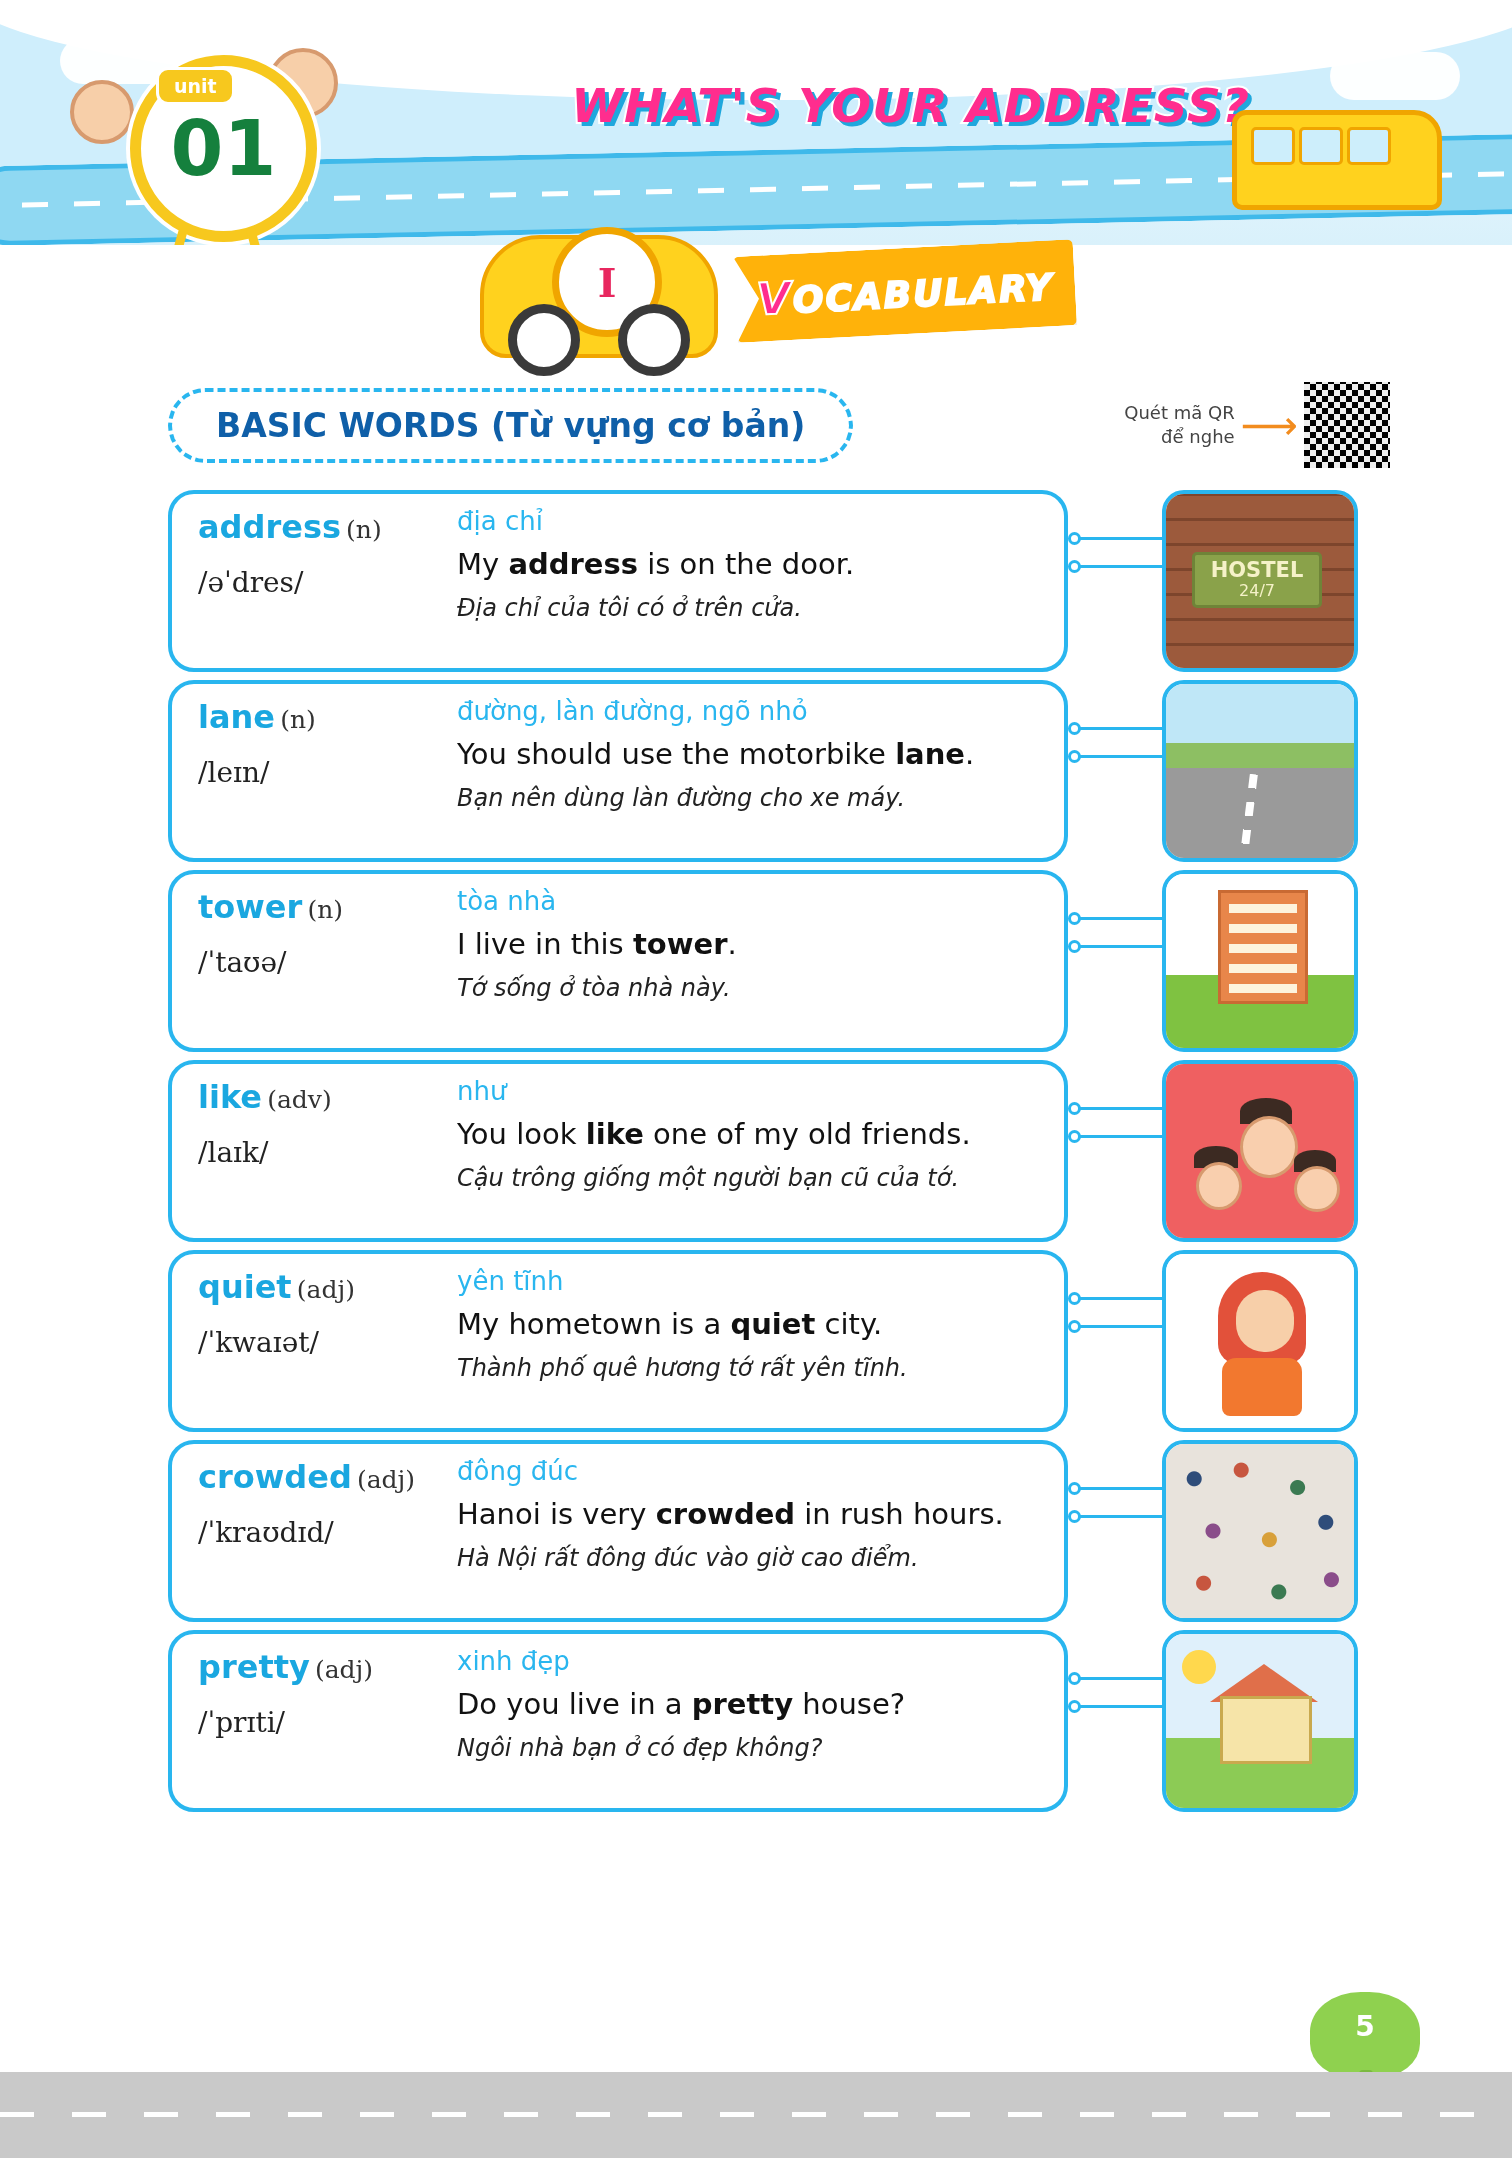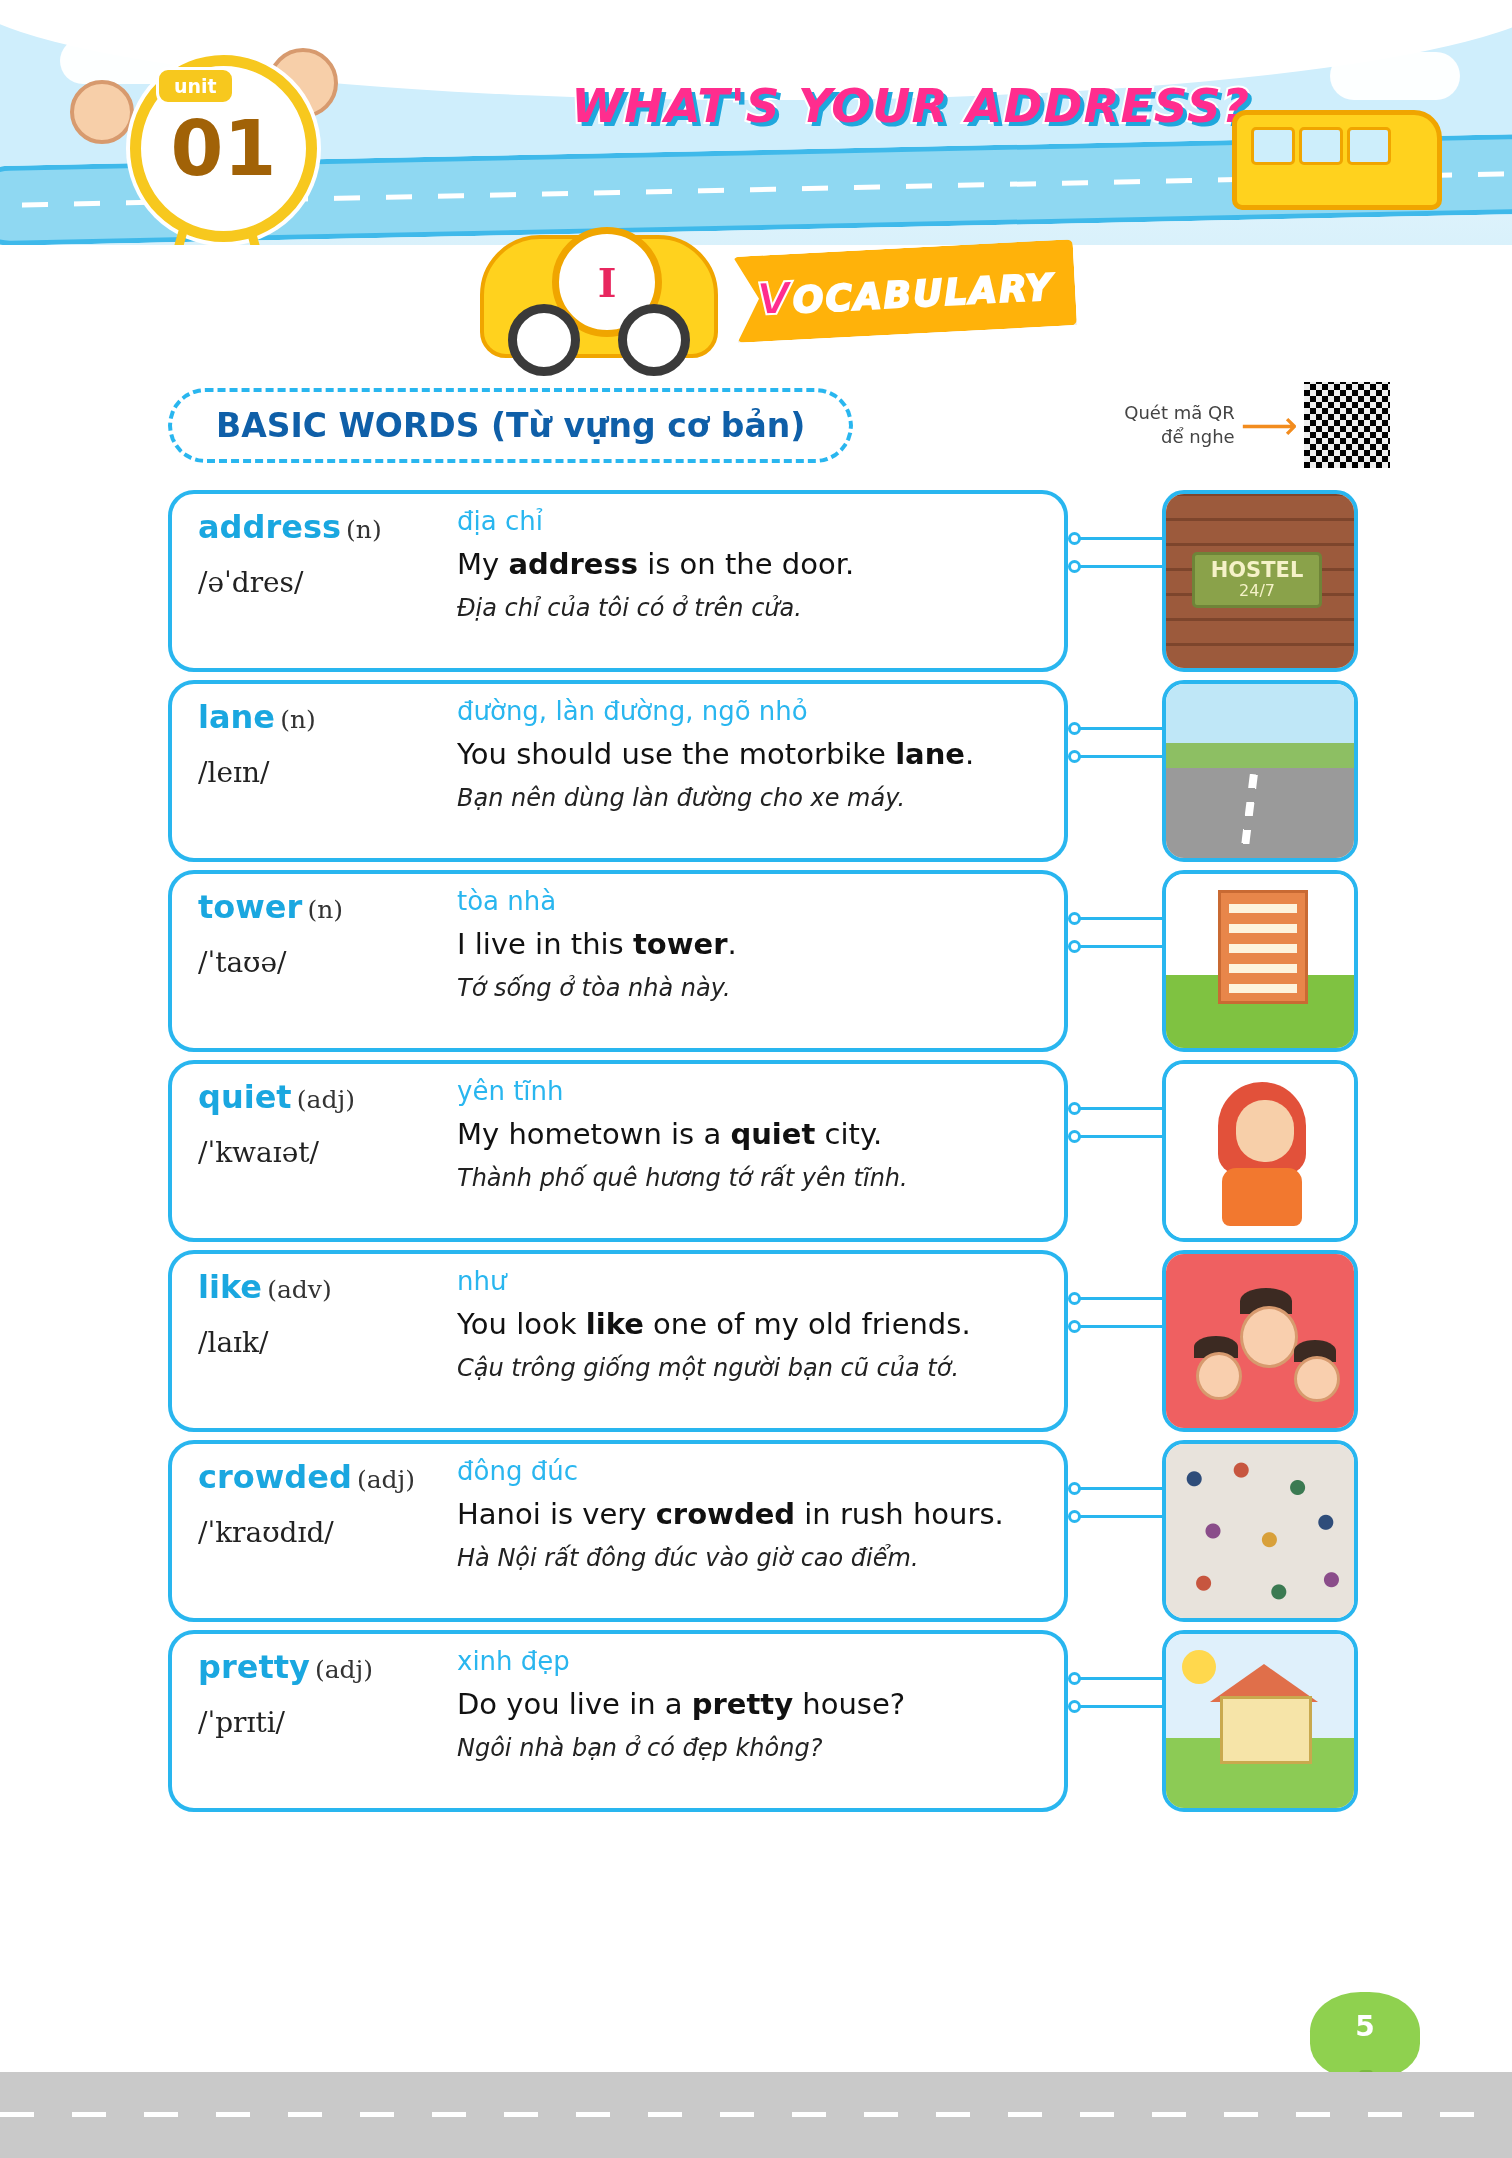--- a/index.html
+++ b/index.html
@@ -41,21 +41,21 @@
     text-shadow:4px 4px 0 #1fa7dd;
   }
   
   .unit-wrap{position:absolute;left:130px;top:55px;}
   .unit-ring{
     width:165px;height:165px;border-radius:50%;
     background:#ffffff;border:11px solid #f7c81e;
     display:flex;align-items:center;justify-content:center;
     box-shadow:0 0 0 4px #ffffff;
   }
-  .unit-num{font-size:76px;font-weight:bold;color:#a16207;font-family:"DejaVu Sans",sans-serif;}
+  .unit-num{font-size:76px;font-weight:bold;color:#15803d;font-family:"DejaVu Sans",sans-serif;}
   .unit-tag{
     position:absolute;left:26px;top:-16px;background:#f7c81e;color:#ffffff;
     font-size:19px;font-weight:bold;padding:5px 15px;border-radius:12px;
     border:3px solid #ffffff;
     margin-top:28px;
   }
   .unit-legs{position:absolute;left:32px;top:172px;width:110px;height:40px;}
   .unit-legs:before,.unit-legs:after{
     content:"";position:absolute;top:0;width:9px;height:40px;background:#f7c81e;border-radius:5px;
   }
@@ -327,50 +327,20 @@
     <div class="thumb">
       <div class="th-inner towerpic">
         <div class="bld"></div>
       </div>
     </div>
   </div>
 
   <div class="card">
     <div class="card-box">
       <div class="w-left">
-        <div><span class="w-word">quiet</span>
-             <span class="w-pos">(adj)</span></div>
-        <div class="w-ipa">/ˈkwaɪət/</div>
-      </div>
-      <div class="w-right">
-        <div class="w-vi">yên tĩnh</div>
-        <div class="w-en"><span>My hometown is a </span><b>quiet</b><span> city.</span></div>
-        <div class="w-trans">Thành phố quê hương tớ rất yên tĩnh.</div>
-      </div>
-    </div>
-    <div class="conn">
-      <div class="dot d1"></div>
-      <div class="dot d2"></div>
-      <div class="ln l1"></div>
-      <div class="ln l2"></div>
-      <div class="vr"></div>
-      <div class="hz"></div>
-    </div>
-    <div class="thumb">
-      <div class="th-inner girlpic">
-        <div class="hair"></div>
-        <div class="face"></div>
-        <div class="dress"></div>
-      </div>
-    </div>
-  </div>
-
-  <div class="card">
-    <div class="card-box">
-      <div class="w-left">
         <div><span class="w-word">like</span>
              <span class="w-pos">(adv)</span></div>
         <div class="w-ipa">/laɪk/</div>
       </div>
       <div class="w-right">
         <div class="w-vi">như</div>
         <div class="w-en"><span>You look </span><b>like</b><span> one of my old friends.</span></div>
         <div class="w-trans">Cậu trông giống một người bạn cũ của tớ.</div>
       </div>
     </div>
@@ -390,20 +360,50 @@
         <div class="f" style="left:74px;top:52px;width:52px;height:56px;"></div>
         <div class="h" style="left:128px;top:86px;width:42px;height:22px;"></div>
         <div class="f" style="left:128px;top:102px;width:40px;height:40px;"></div>
       </div>
     </div>
   </div>
 
   <div class="card">
     <div class="card-box">
       <div class="w-left">
+        <div><span class="w-word">quiet</span>
+             <span class="w-pos">(adj)</span></div>
+        <div class="w-ipa">/ˈkwaɪət/</div>
+      </div>
+      <div class="w-right">
+        <div class="w-vi">yên tĩnh</div>
+        <div class="w-en"><span>My hometown is a </span><b>quiet</b><span> city.</span></div>
+        <div class="w-trans">Thành phố quê hương tớ rất yên tĩnh.</div>
+      </div>
+    </div>
+    <div class="conn">
+      <div class="dot d1"></div>
+      <div class="dot d2"></div>
+      <div class="ln l1"></div>
+      <div class="ln l2"></div>
+      <div class="vr"></div>
+      <div class="hz"></div>
+    </div>
+    <div class="thumb">
+      <div class="th-inner girlpic">
+        <div class="hair"></div>
+        <div class="face"></div>
+        <div class="dress"></div>
+      </div>
+    </div>
+  </div>
+
+  <div class="card">
+    <div class="card-box">
+      <div class="w-left">
         <div><span class="w-word">crowded</span>
              <span class="w-pos">(adj)</span></div>
         <div class="w-ipa">/ˈkraʊdɪd/</div>
       </div>
       <div class="w-right">
         <div class="w-vi">đông đúc</div>
         <div class="w-en"><span>Hanoi is very </span><b>crowded</b><span> in rush hours.</span></div>
         <div class="w-trans">Hà Nội rất đông đúc vào giờ cao điểm.</div>
       </div>
     </div>

